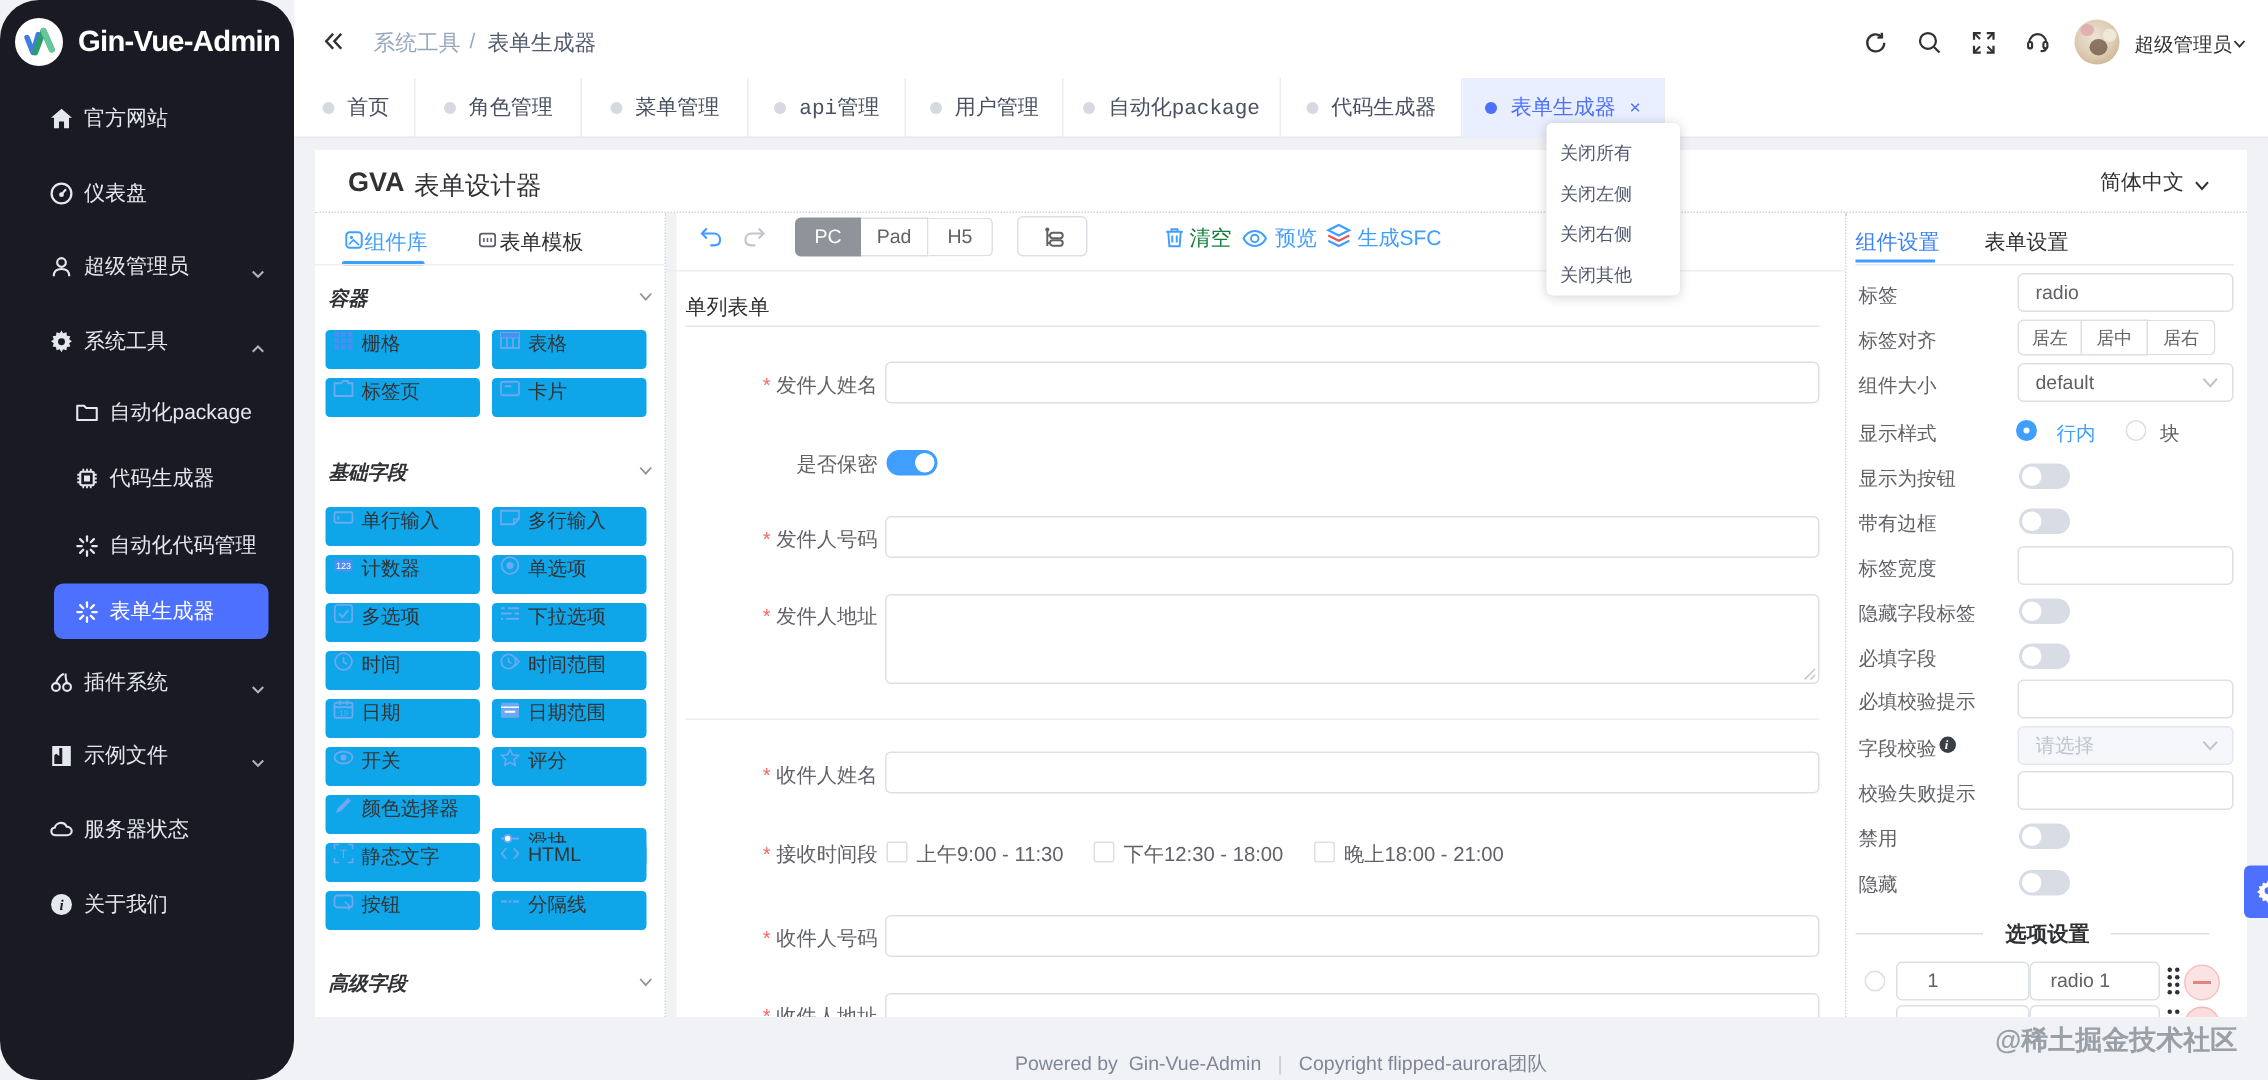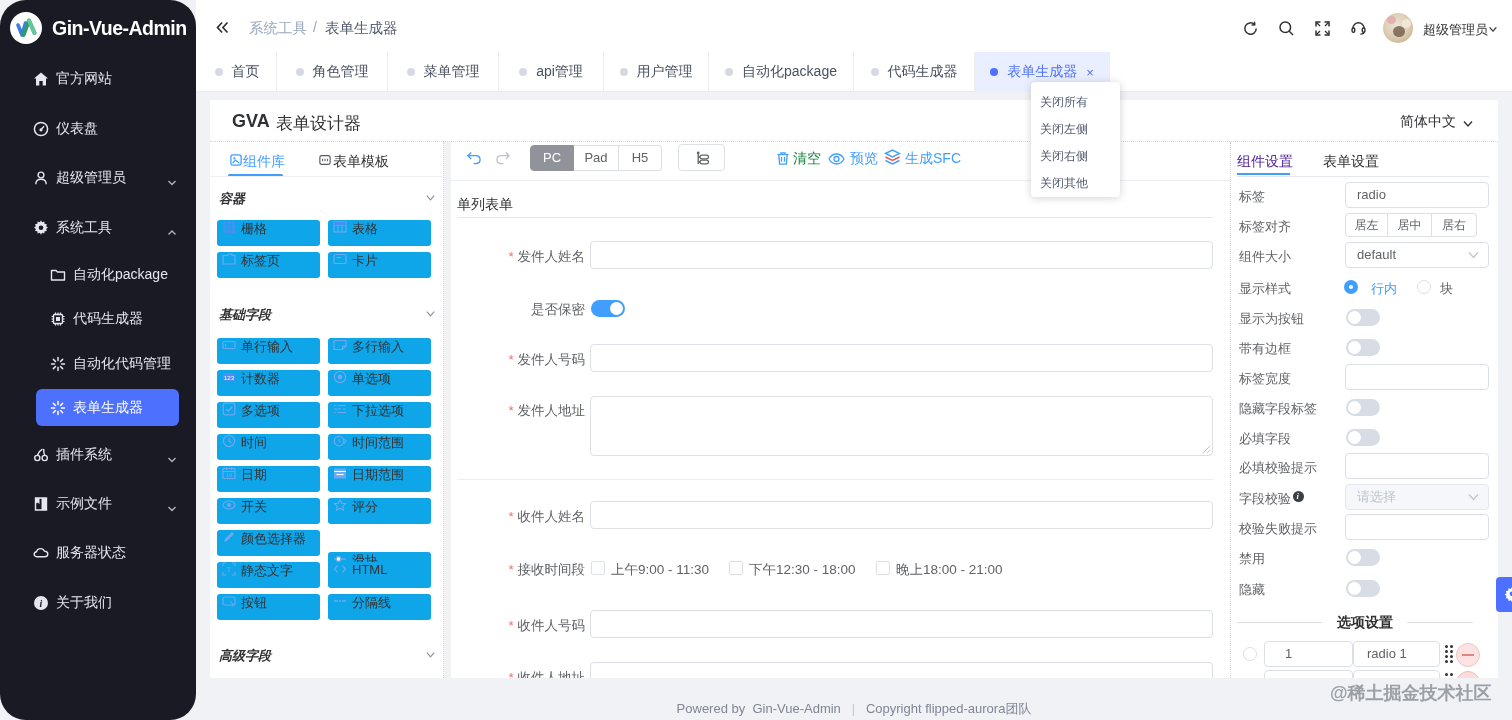--- a/index.html
+++ b/index.html
@@ -11,21 +11,21 @@
   .mi { position:absolute; left:12px; width:185px; height:20px; color:#e5e7ee; font-size:14px; }
   .mi .txt { position:absolute; left:44px; top:50%; transform:translateY(-50%); white-space:nowrap; }
   .mi .ico { position:absolute; left:21px; top:50%; transform:translateY(-50%); width:16px; height:16px; }
   .smi .txt { left:61px; }
   .smi .ico { left:38px; }
   .chev { position:absolute; right:20px; top:50%; width:10px; height:10px; }
   .chev svg { display:block; }
   
   #header { position:absolute; left:196px; top:0; width:1316px; height:52px; background:#fff; }
   #tabbar { position:absolute; left:196px; top:52px; width:1316px; height:40px; background:#fff;
-    border-bottom:1px solid #e8eaec; }
+    border-bottom:1px solid #e8eaec;font-family:Liberation Mono, monospace; }
   .tab { position:absolute; top:0; height:40px; display:flex; align-items:center; justify-content:center;
     border-right:1px solid #ededed; font-size:14px; color:#495060; }
   .tab .dot { width:8px; height:8px; border-radius:50%; background:#d6d9e0; margin-right:9px; }
   .tab.active { background:#e9efff; color:#4D70FF; }
   .tab.active .dot { background:#4D70FF; }
   
   #card { position:absolute; left:210px; top:100px; width:1288px; height:578px; background:#fff; overflow:hidden; }
   .vline { position:absolute; top:42px; bottom:0; width:0; border-left:1px dotted #d2d6de; }
   .hdash { position:absolute; left:0; right:0; top:41px; height:0; border-top:1px dotted #d2d6de; }
   
@@ -456,21 +456,21 @@
   <span class="flabel" style="left:539px;top:461px;">下午12:30 - 18:00</span>
   <div class="cbox" style="left:666px;top:461px;"></div>
   <span class="flabel" style="left:686px;top:461px;">晚上18:00 - 21:00</span>
 
   <div class="flabel req" style="left:245px;top:517px;width:130px;text-align:right;">收件人号码</div>
   <div class="ibox" style="left:380px;top:510px;width:623px;height:28px;"></div>
 
   <div class="flabel req" style="left:245px;top:569px;width:130px;text-align:right;">收件人地址</div>
   <div class="ibox" style="left:380px;top:562px;width:623px;height:60px;"></div>
 
-  <span class="abs" style="left:1027px;top:53px;font-size:14px;color:#4c1d95;">组件设置</span>
+  <span class="abs" style="left:1027px;top:53px;font-size:14px;color:#3b82f6;">组件设置</span>
   <div class="abs" style="left:1027px;top:73px;width:53px;height:2px;background:#409eff;"></div>
   <span class="abs" style="left:1113px;top:53px;font-size:14px;color:#303133;">表单设置</span>
   <div class="abs" style="left:1027px;top:76px;width:252px;height:1px;background:#e4e7ed;"></div>
 
   <div class="rlabel abs" style="left:1029px;top:88px;">标签</div>
   <div class="rctl-input abs" style="left:1135px;top:82px;">radio</div>
   <div class="rlabel abs" style="left:1029px;top:118px;">标签对齐</div>
   <div class="abs" style="left:1135px;top:113px;width:43px;height:24px;background:#fff;border:1px solid #dcdfe6;border-radius:4px 0 0 4px;font-size:12px;color:#606266;text-align:center;line-height:22px;">居左</div>
   <div class="abs" style="left:1178px;top:113px;width:44px;height:24px;background:#fff;border:1px solid #dcdfe6;border-left:none;font-size:12px;color:#606266;text-align:center;line-height:22px;">居中</div>
   <div class="abs" style="left:1222px;top:113px;width:45px;height:24px;background:#fff;border:1px solid #dcdfe6;border-left:none;border-radius:0 4px 4px 0;font-size:12px;color:#606266;text-align:center;line-height:22px;">居右</div>

